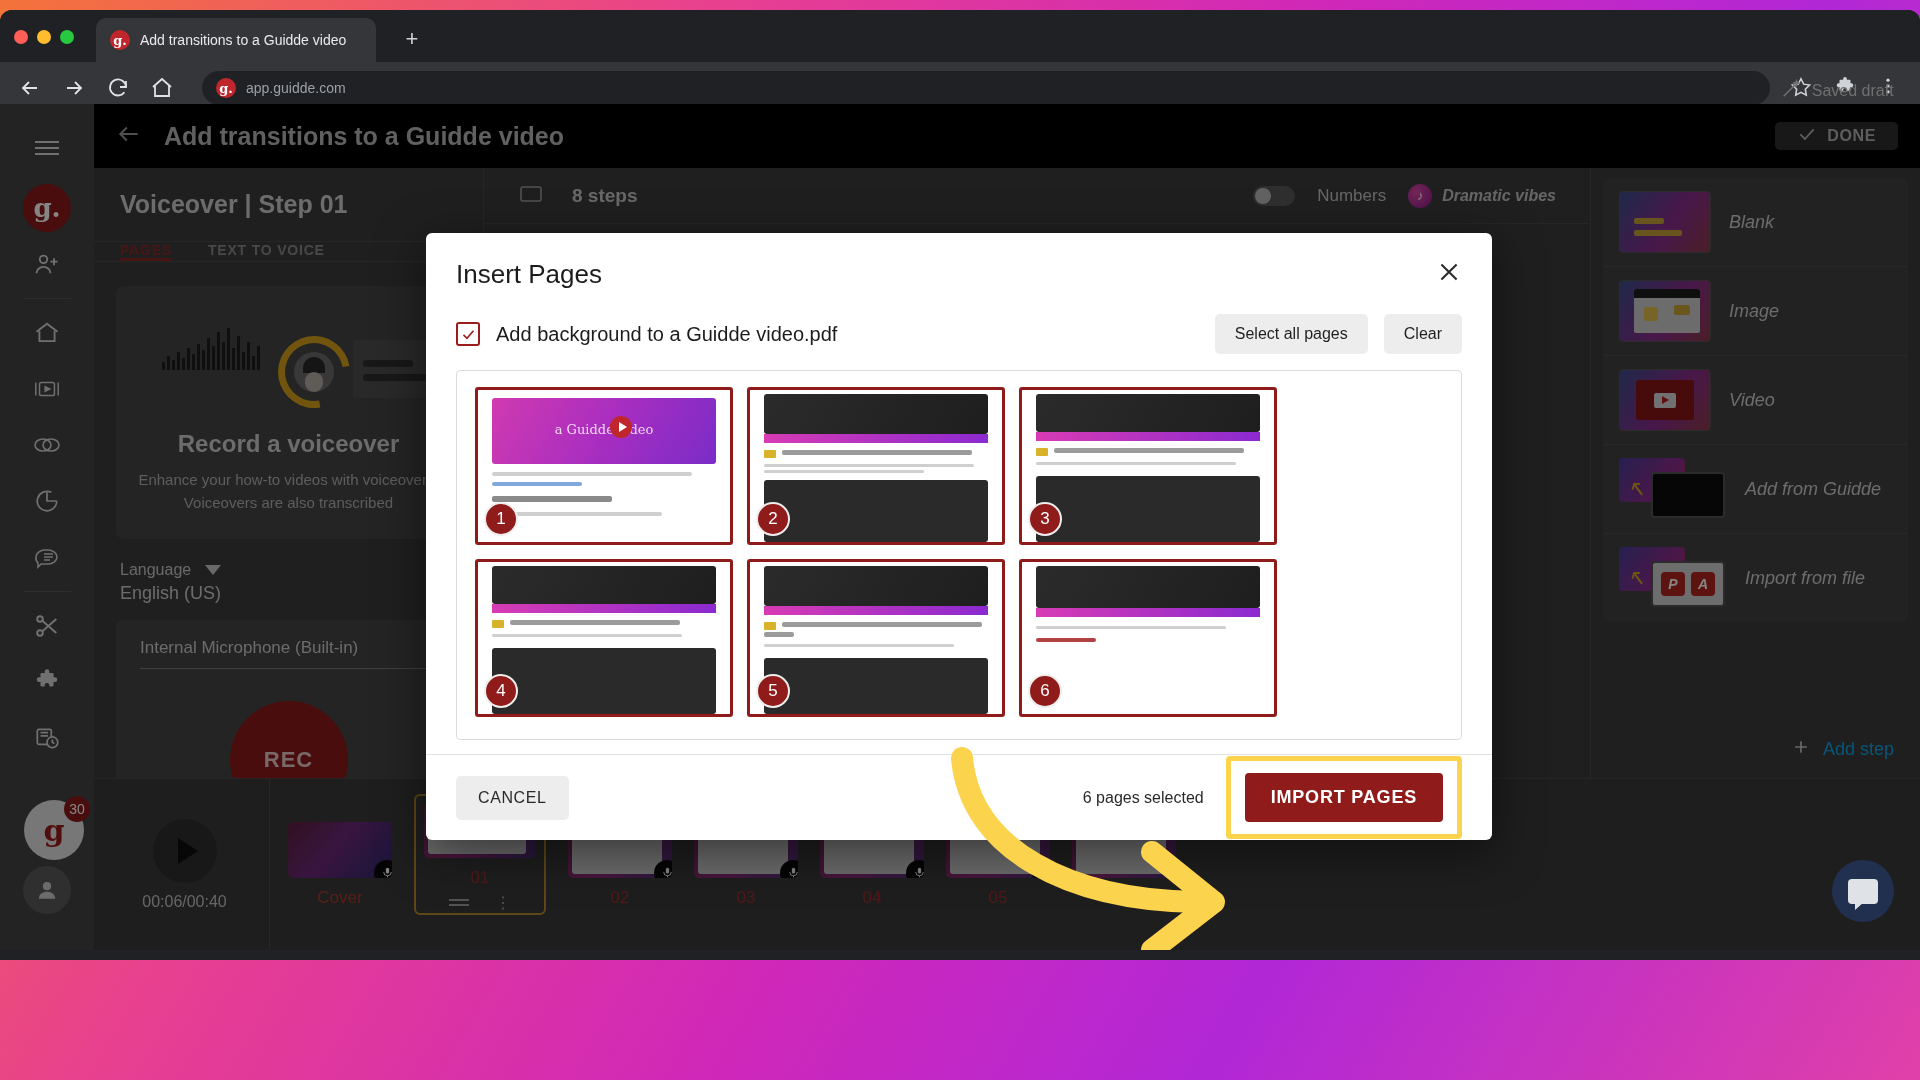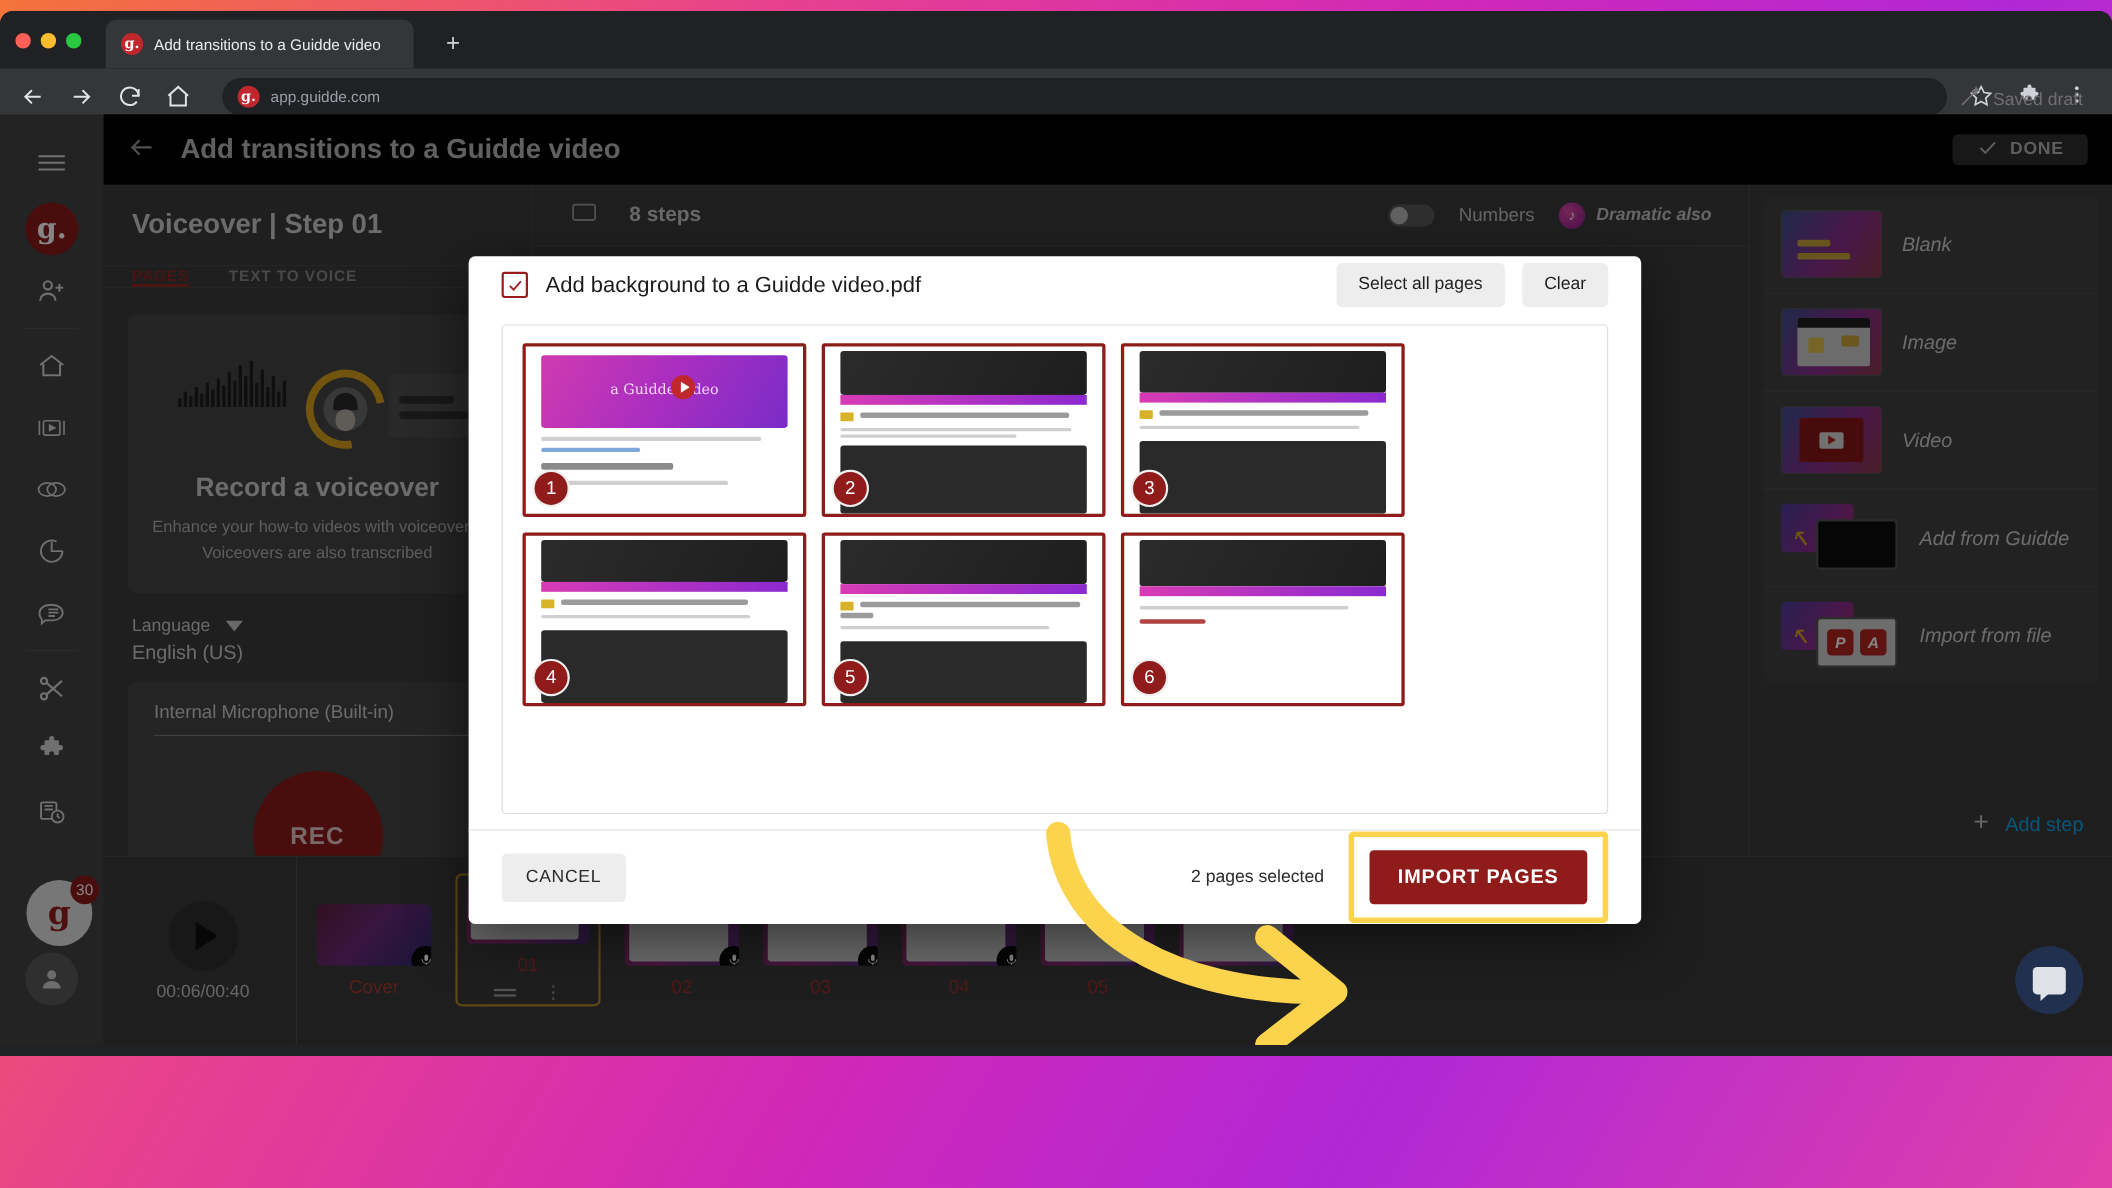--- a/index.html
+++ b/index.html
@@ -636,21 +636,21 @@
             <svg width="26" height="24" viewBox="0 0 26 24" fill="none" stroke="#9c9c9c" stroke-width="1.6">
                 <rect x="3" y="5" width="20" height="14" rx="2"></rect>
               </svg>
           </span>
           <span id="steps-count">8 steps</span>
           <div id="editor-top-right">
             <div class="toggle"></div>
             <span id="numbers-label">Numbers</span>
             <span id="vibes">
               <span class="vibes-dot">♪</span>
-              <span>Dramatic also</span>
+              <span>Dramatic vibes</span>
             </span>
           </div>
         </div>
         <div id="canvas-wrap">
           <div id="canvas"></div>
         </div>
       </div>
 
       <div id="tpl-panel">
         <div id="tpl-list">
@@ -827,20 +827,28 @@
       </div>
     </div>
 
   </div>
 </div>
 
 <div id="overlay">
 
   <div id="modal">
 
+    <div id="modal-head">
+      <div id="modal-title">Insert Pages</div>
+      <span id="modal-close">
+        <svg width="26" height="26" viewBox="0 0 24 24" stroke="#2a2a2a" stroke-width="1.9">
+            <path d="M5 5l14 14M19 5L5 19"></path>
+          </svg>
+      </span>
+    </div>
 
     <div id="file-row">
       <span id="file-check">
         <svg width="15" height="15" viewBox="0 0 24 24" fill="none" stroke="#9b1c1c" stroke-width="2.6">
             <path d="M4 12.5l5.5 5.5L20 6"></path>
           </svg>
       </span>
       <span id="file-name">Add background to a Guidde video.pdf</span>
       <span id="file-actions">
         <button class="ghost-btn">Select all pages</button>
@@ -912,21 +920,21 @@
           <span class="line red" style="top:76px;width:60px;height:4px"></span>
           <div class="num">6</div>
         </div>
 
       </div>
     </div>
 
     <div id="modal-foot">
       <button id="cancel-btn">CANCEL</button>
       <div id="foot-right">
-        <span id="sel-count">2 pages selected</span>
+        <span id="sel-count">6 pages selected</span>
         <span id="import-highlight">
           <button id="import-btn">IMPORT PAGES</button>
         </span>
       </div>
     </div>
 
   </div>
 
   <svg id="anno-arrow" viewBox="0 0 340 210">
     <path d="M22 18 C 30 110, 130 160, 256 162" stroke="#fcd34d" stroke-width="22" fill="none" stroke-linecap="round"></path>

